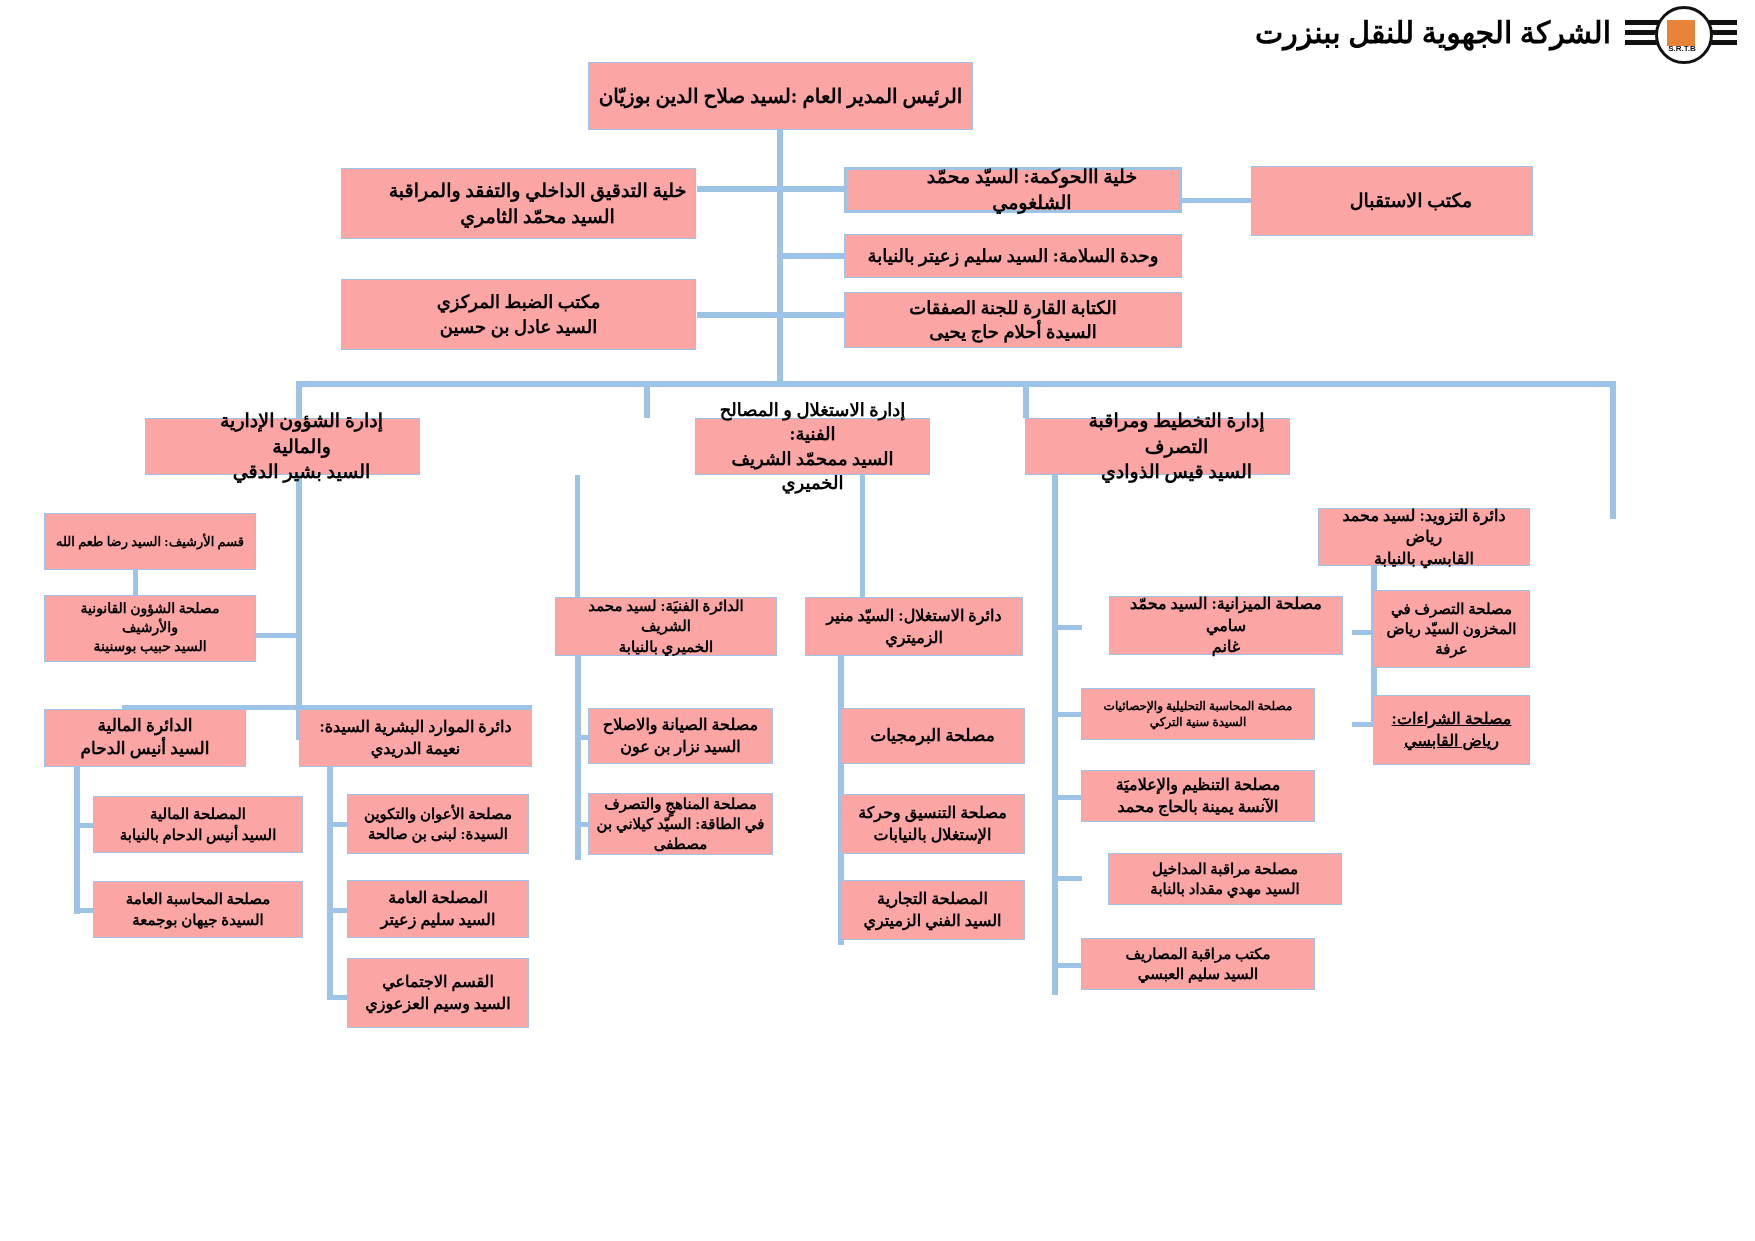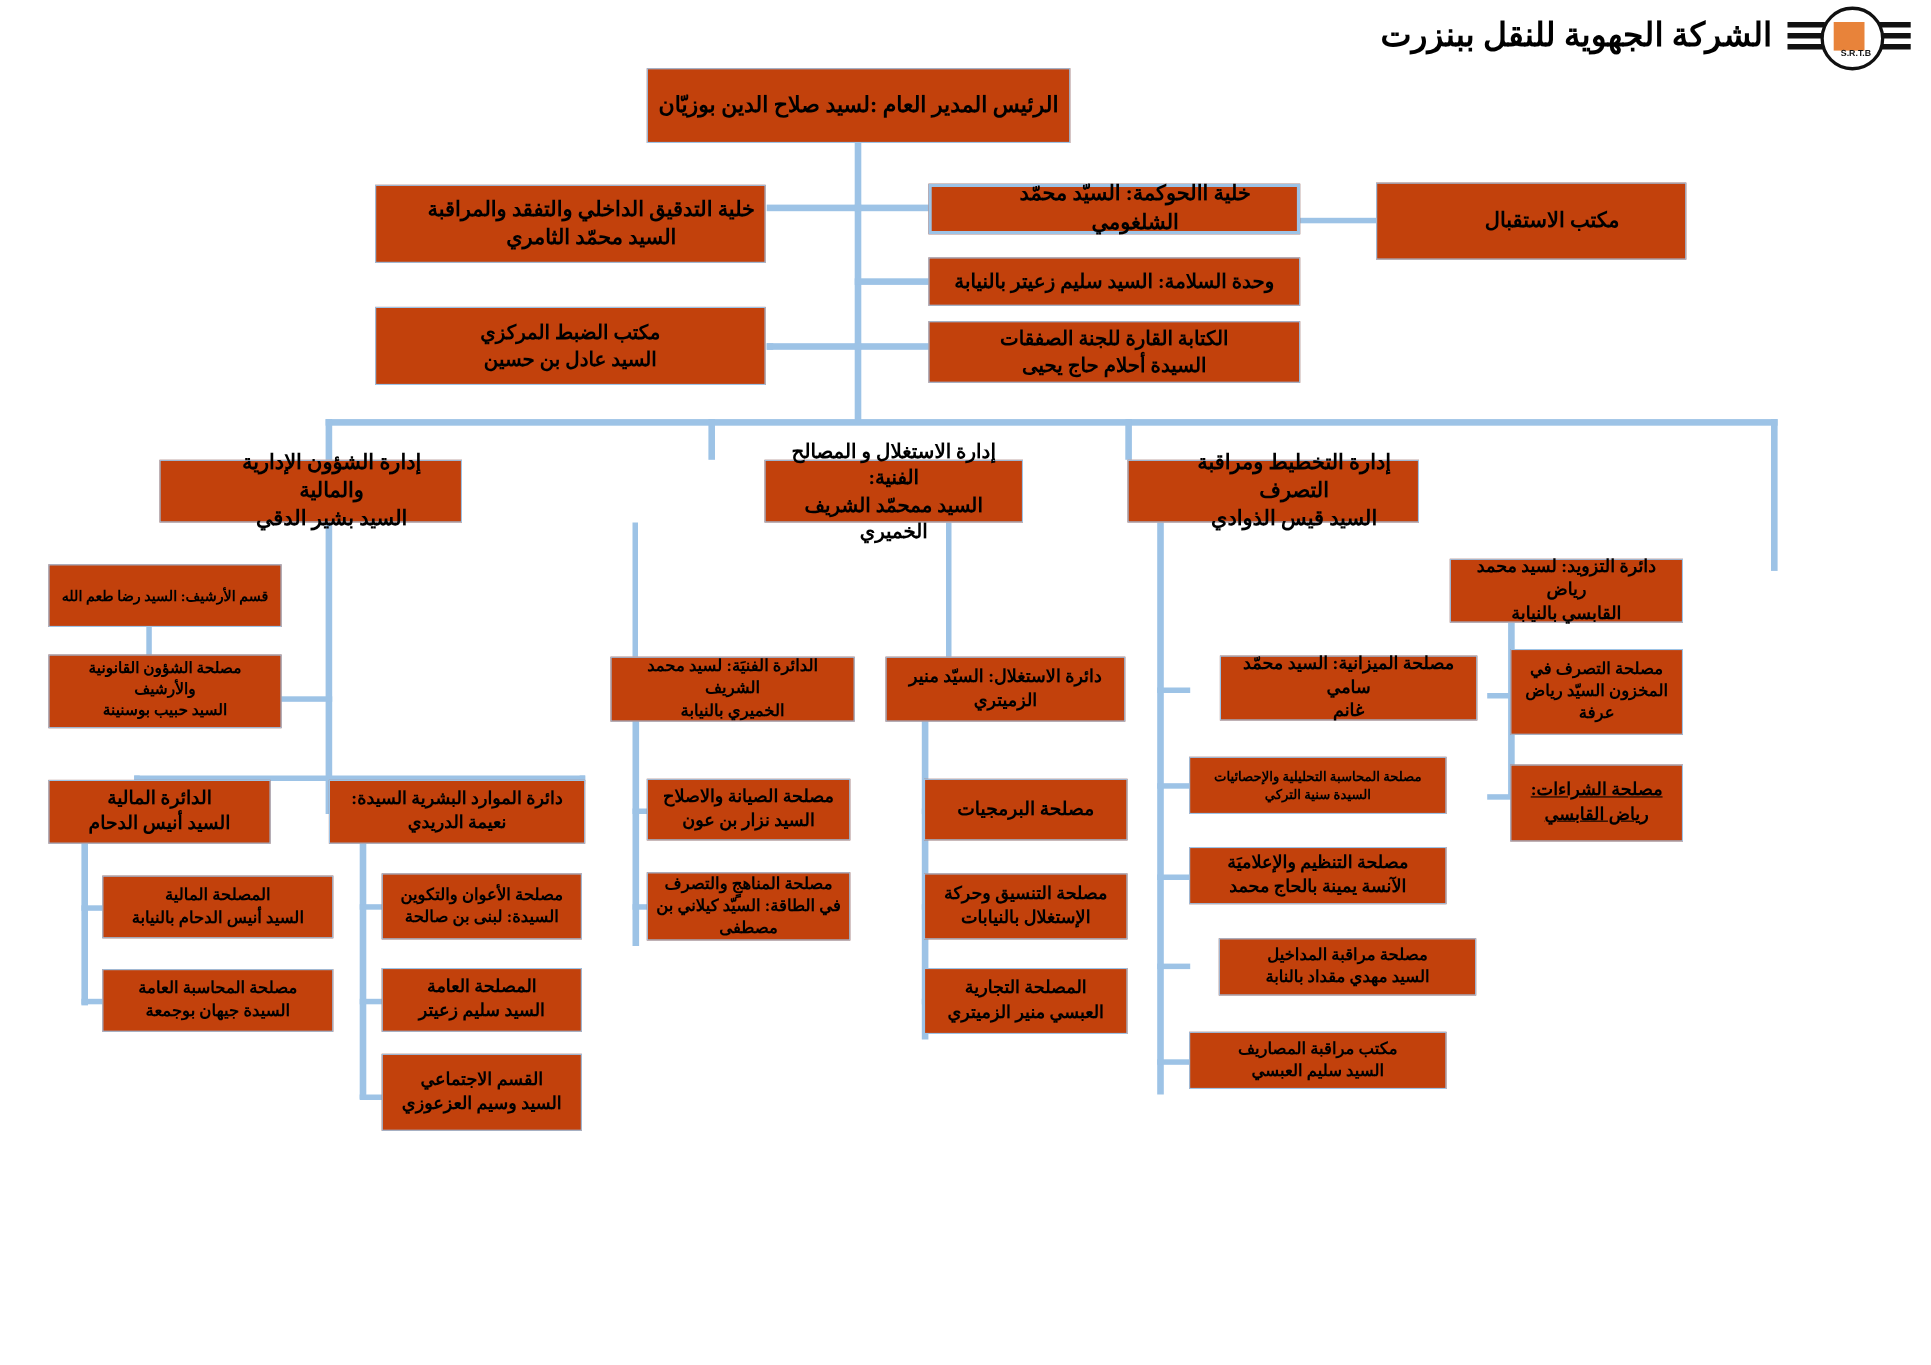--- a/index.html
+++ b/index.html
@@ -15,21 +15,21 @@
 
   
   .hdr{position:absolute;top:4px;right:18px;display:flex;align-items:center;gap:14px;}
   .hdr-title{font-size:30px;font-weight:bold;direction:rtl;white-space:nowrap;letter-spacing:0;}
   .logo{width:112px;height:56px;position:relative;}
 
   
   .box{
     position:absolute;
     border:1px solid #9DC3E6;
-    background:#c2410c;
+    background:#fca5a5;
     box-sizing:border-box;
     display:flex;align-items:center;justify-content:center;
     text-align:center;
     direction:rtl;
     font-weight:bold;
     line-height:1.35;
     padding:2px 6px;
     z-index:3;
   }
   .box.thick{border:3px solid #9DC3E6;}
@@ -50,21 +50,21 @@
   .logo-oval{
     position:absolute;left:30px;top:2px;width:52px;height:52px;
     border:3px solid #111;border-radius:50%;background:#fff;
   }
   .logo-bar{position:absolute;height:5px;background:#111;}
   .logo-inner{
     position:absolute;left:42px;top:16px;width:28px;height:26px;
     background:#E8833A;
   }
   .logo-txt{
-    position:absolute;left:38px;top:40px;width:38px;text-align:right;
+    position:absolute;left:38px;top:40px;width:38px;text-align:center;
     font-size:8px;font-weight:bold;font-family:"Liberation Sans",sans-serif;color:#111;
   }
 </style>
 </head>
 <body>
 
 <div id="canvas">
 
   <div class="hdr">
     <div class="hdr-title">الشركة الجهوية للنقل ببنزرت</div>
@@ -205,21 +205,21 @@
 
   <div class="box t16" style="left:805px;top:597px;width:218px;height:59px;white-space:pre-line;">دائرة الاستغلال: السيّد منير
 الزميتري</div>
 
   <div class="box t17" style="left:840px;top:708px;width:185px;height:56px;">مصلحة البرمجيات</div>
 
   <div class="box t16" style="left:840px;top:794px;width:185px;height:60px;white-space:pre-line;">مصلحة التنسيق وحركة
 الإستغلال بالنيابات</div>
 
   <div class="box t16" style="left:840px;top:880px;width:185px;height:60px;white-space:pre-line;">المصلحة التجارية
-العبسي منير الزميتري</div>
+السيد الفني الزميتري</div>
 
   <div class="box t16" style="left:1109px;top:596px;width:234px;height:59px;white-space:pre-line;">مصلحة الميزانية: السيد محمّد سامي
 غانم</div>
 
   <div class="box t12" style="left:1081px;top:688px;width:234px;height:52px;white-space:pre-line;">مصلحة المحاسبة التحليلية والإحصائيات
 السيدة سنية التركي</div>
 
   <div class="box t16" style="left:1081px;top:770px;width:234px;height:52px;white-space:pre-line;">مصلحة التنظيم والإعلاميَة
 الآنسة يمينة بالحاج محمد</div>
 

